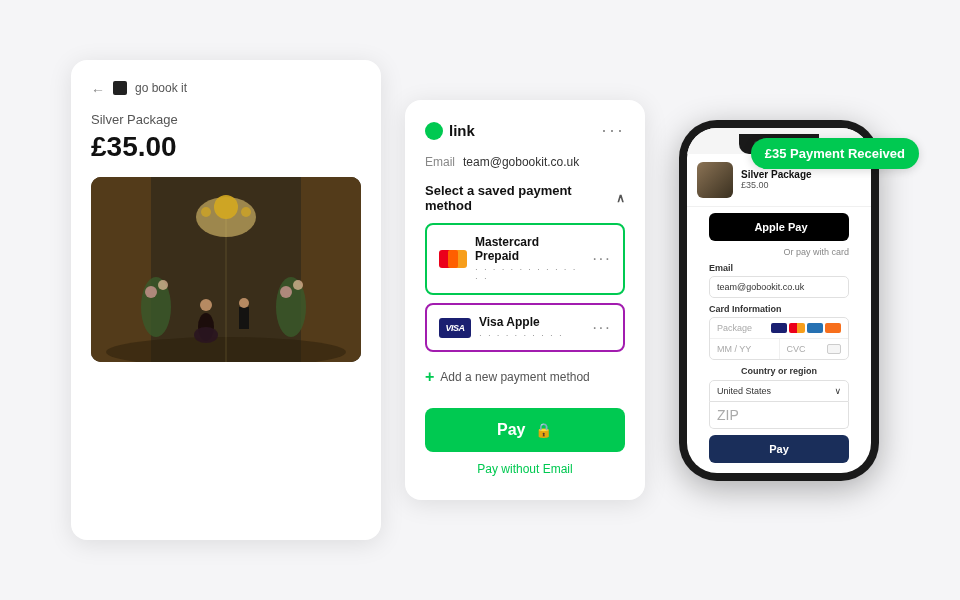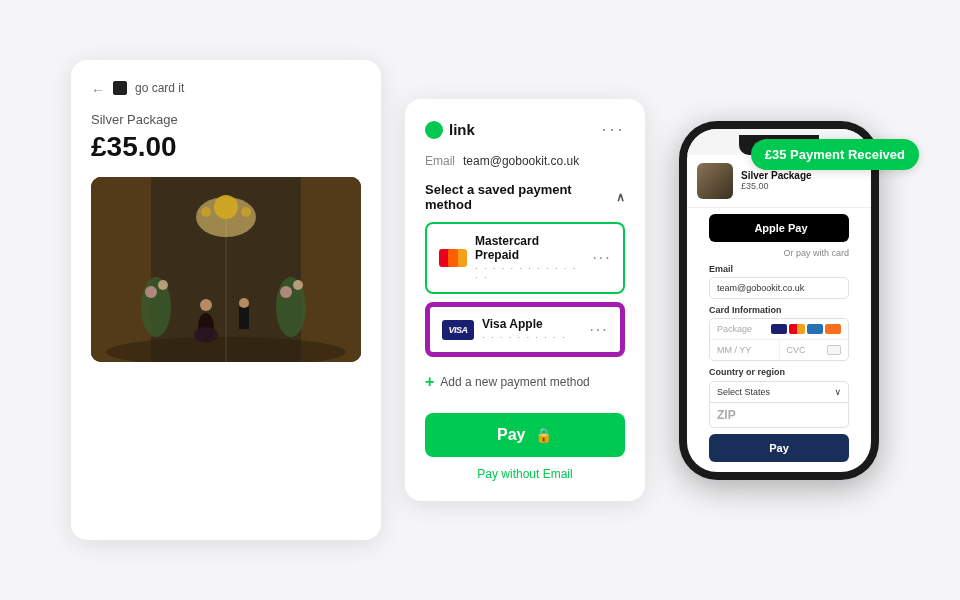--- a/index.html
+++ b/index.html
@@ -124,21 +124,21 @@
       margin-bottom: 10px;
       display: flex;
       align-items: center;
       justify-content: space-between;
     }
     .chevron-up {
       font-size: 12px;
       color: #555;
     }
     .payment-option {
-      border: 5px solid #a21caf;
+      border: 2px solid #a21caf;
       border-radius: 8px;
       padding: 10px 12px;
       margin-bottom: 8px;
       display: flex;
       align-items: center;
       gap: 8px;
       cursor: pointer;
       position: relative;
     }
     .payment-option.selected {
@@ -408,43 +408,43 @@
       height: 10px;
       border: 1px solid #ccc;
       border-radius: 2px;
       background: #f5f5f5;
     }
     .country-label {
       font-size: 9px;
       color: #333;
       font-weight: 600;
       margin-bottom: 4px;
+      text-align: center;
     }
     .country-select {
       border: 1px solid #e0e0e0;
       border-radius: 5px 5px 0 0;
       padding: 5px 7px;
       font-size: 9px;
       color: #333;
       width: 100%;
       display: flex;
       align-items: center;
       justify-content: space-between;
       margin-bottom: 0;
     }
     .zip-input {
       border: 1px solid #e0e0e0;
       border-top: none;
       border-radius: 0 0 5px 5px;
       padding: 5px 7px;
-      font-size: 12px;
+      font-size: 14px;
       color: #aaa;
       width: 100%;
       margin-bottom: 6px;
-      font-weight: bold;
     }
     .phone-pay-btn {
       width: 100%;
       background: #1a2e5a;
       color: #fff;
       border: none;
       border-radius: 6px;
       padding: 8px;
       font-size: 11px;
       font-weight: 600;
@@ -452,21 +452,21 @@
       margin-bottom: 4px;
     }
   </style>
 </head>
 <body>
 
 <div class="left-card">
   <div class="browser-bar">
     <span class="back-arrow">←</span>
     <span class="favicon"></span>
-    <span class="url-text">go card it</span>
+    <span class="url-text">go book it</span>
   </div>
   <div class="package-label">Silver Package</div>
   <div class="price">£35.00</div>
   <div class="venue-image">
     <svg width="100%" height="100%" viewBox="0 0 270 185" xmlns="http://www.w3.org/2000/svg">
 
       <rect width="270" height="185" fill="#3a2e1a"></rect>
 
       <rect x="0" y="0" width="60" height="185" fill="#5a3e1a" opacity="0.8"></rect>
       <rect x="210" y="0" width="60" height="185" fill="#5a3e1a" opacity="0.8"></rect>
@@ -599,21 +599,21 @@
               <div class="cvc-field">
                 <span>CVC</span>
                 <div class="cvc-icon"></div>
               </div>
             </div>
           </div>
 
           
           <div class="country-label">Country or region</div>
           <div class="country-select">
-            <span>Select States</span>
+            <span>United States</span>
             <span>∨</span>
           </div>
           <div class="zip-input">ZIP</div>
 
           
           <button class="phone-pay-btn">Pay</button>
         </div>
       </div>
     </div>
   </div>

